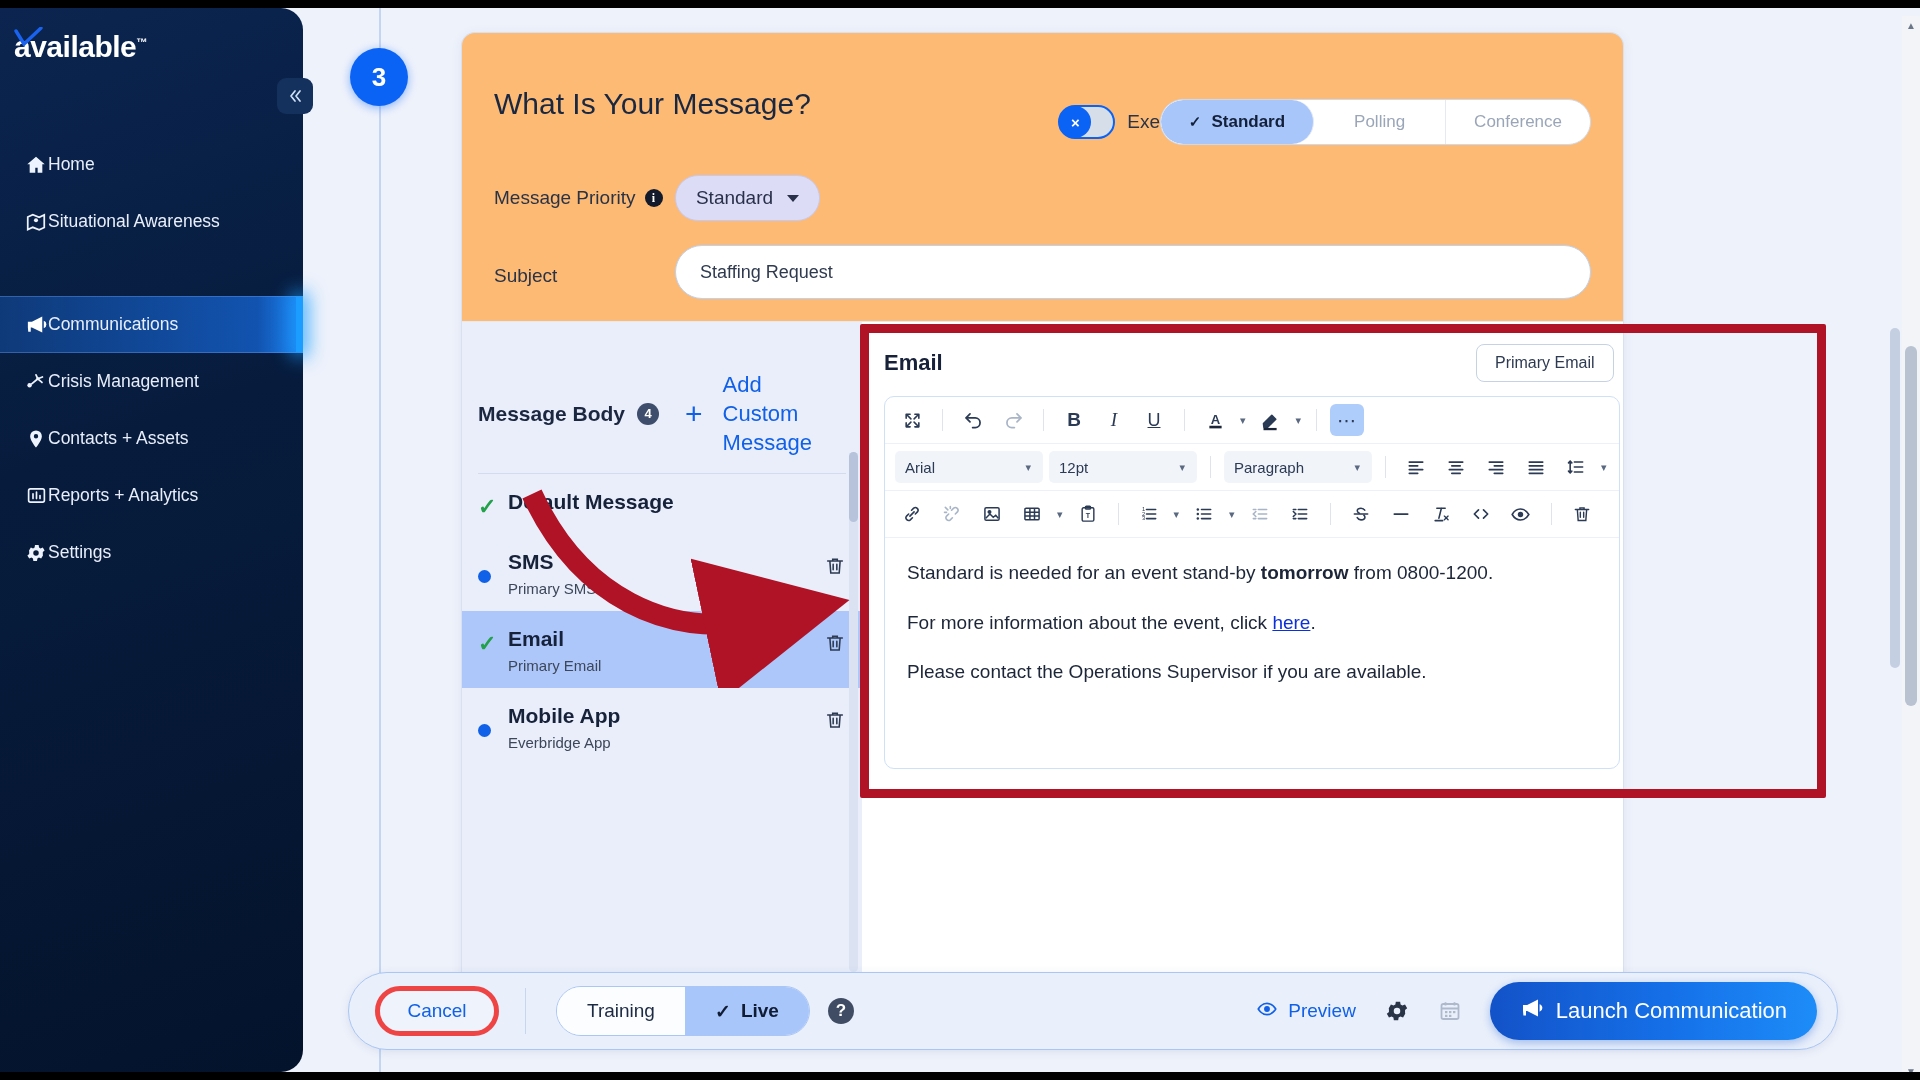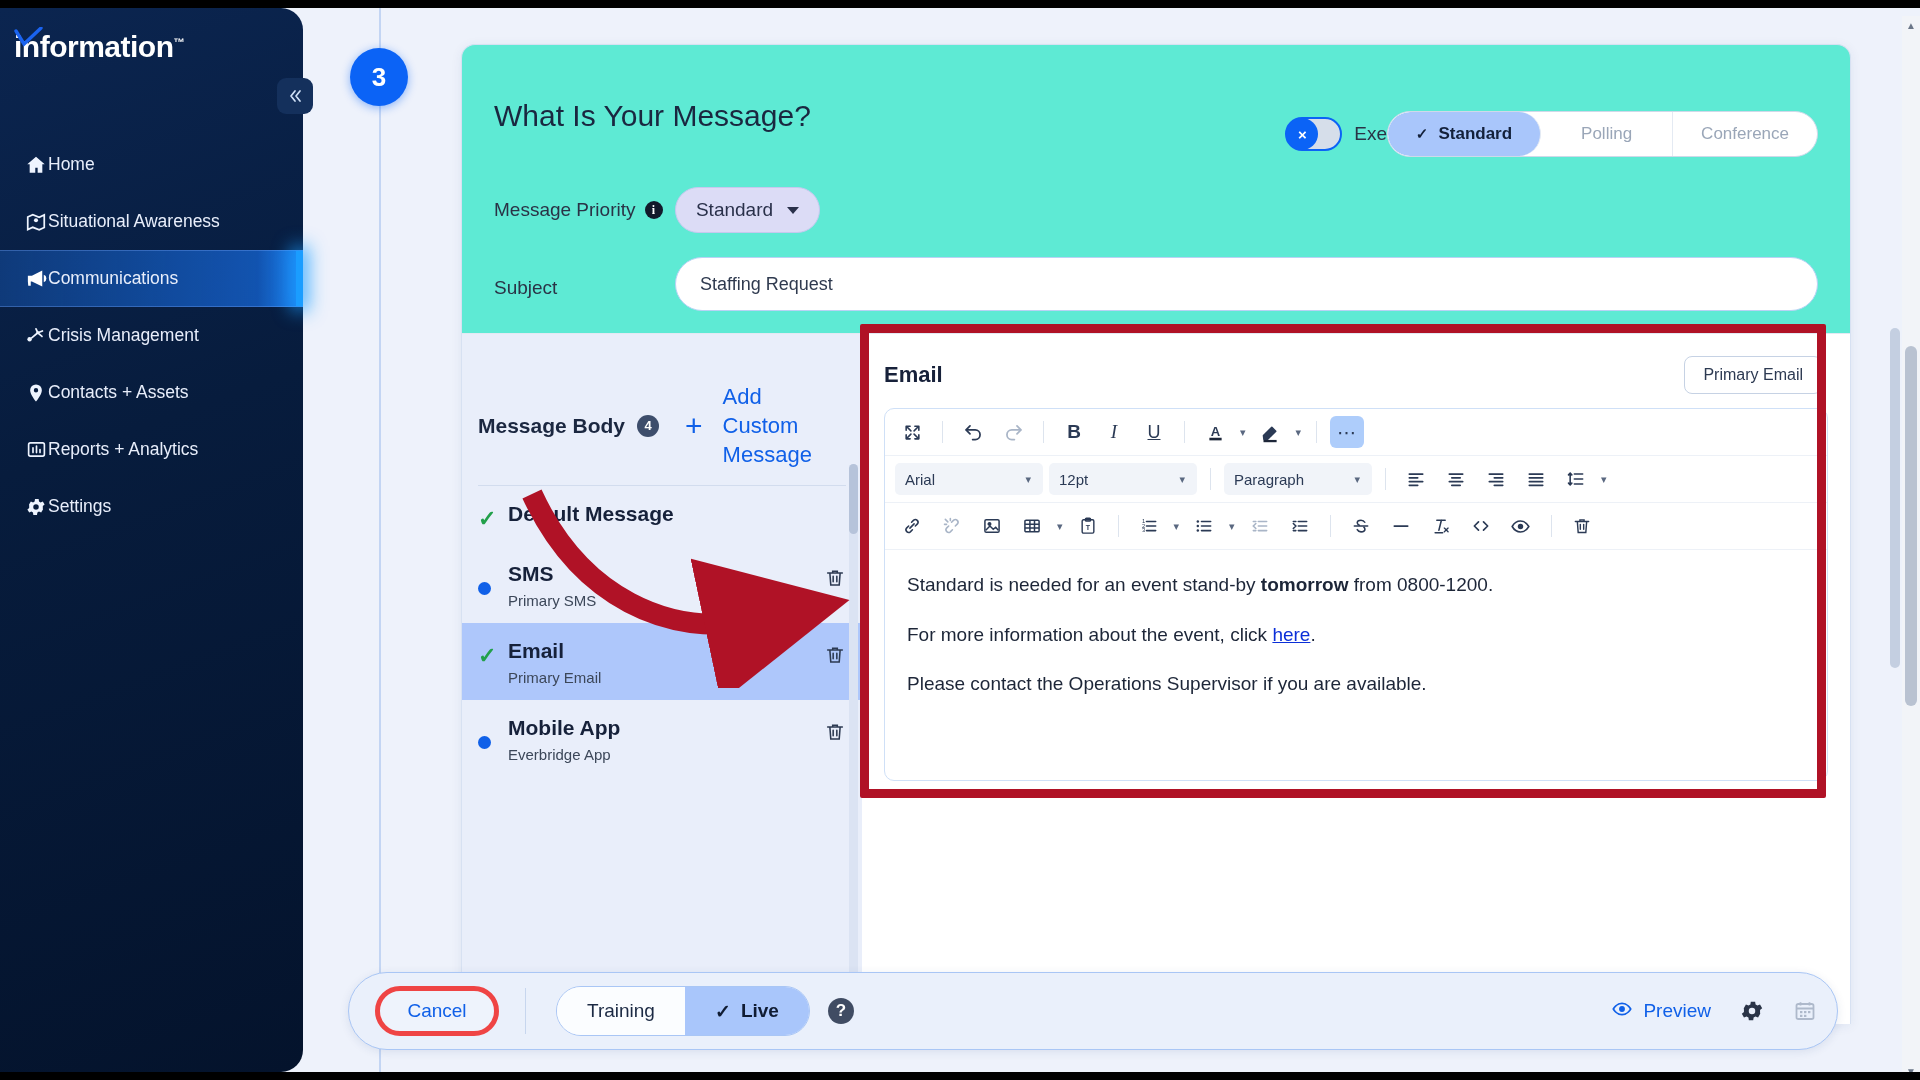--- a/index.html
+++ b/index.html
@@ -39,40 +39,41 @@
   #nav { position:absolute; left:0; top:128px; width:303px; }
   .nav-item {
     position:relative; display:flex; align-items:center;
     height:57px; padding-left:24px; gap:0;
     font-size:17.5px; color:#e8eefb; cursor:pointer;
   }
   .nav-item.active {
     background:linear-gradient(90deg, rgba(18,72,150,.65) 0%, rgba(20,95,200,.82) 85%, rgba(30,140,255,.95) 100%);
     border-top:1px solid rgba(120,170,255,.35);
     border-bottom:1px solid rgba(120,170,255,.35);
+    margin-top:46px;
   }
   .nav-item.active::after {
     content:""; position:absolute; right:0; top:0; width:7px; height:100%;
     background:#1a9dff; box-shadow:0 0 18px 5px rgba(26,157,255,.8);
   }
   .nav-ico { width:24px; height:24px; flex:none; display:flex; align-items:center; justify-content:center; }
   .nav-ico svg { display:block; }
   
   #main { position:absolute; left:303px; top:0; right:0; height:1064px; }
   .step-rail { position:absolute; left:76px; top:0; width:2px; height:1064px; background:#c3d5f3; }
   .step-badge {
     position:absolute; left:47px; top:40px; width:58px; height:58px; border-radius:50%;
     background:#0b63f6; color:#fff; font-size:26px; font-weight:600;
     display:flex; align-items:center; justify-content:center;
     box-shadow:0 2px 10px rgba(11,99,246,.45);
     z-index:4;
   }
   #card {
-    position:absolute; left:158px; top:36px; width:1390px; height:980px;
-    background:#5eead4; border-radius:14px 14px 0 0;
+    position:absolute; left:158px; top:24px; width:1163px; height:980px;
+    background:#fdba74; border-radius:14px 14px 0 0;
     border:1px solid #d7e1f2; border-bottom:none;
     box-shadow:0 2px 12px rgba(30,60,120,.07);
     overflow:hidden;
   }
   
   .card-head { position:relative; height:132px; }
   .card-title { position:absolute; left:32px; top:54px; font-size:30px; color:#1a2740; font-weight:400; }
   .ex-toggle-wrap { position:absolute; right:370px; top:72px; display:flex; align-items:center; gap:12px; }
   .ex-switch {
     width:57px; height:34px; border-radius:17px;
@@ -240,21 +241,21 @@
 <body>
 
 <div id="app">
 
   <div id="sidebar">
     <div class="logo-wrap">
       <span class="logo-text">
         <svg class="logo-mark" viewBox="0 0 30 26">
           <path d="M2 4 L10 17 L27 1" fill="none" stroke="#1a63f0" stroke-width="3.4" stroke-linecap="round"></path>
         </svg>
-        <span>information</span><span class="logo-tm">™</span>
+        <span>available</span><span class="logo-tm">™</span>
       </span>
     </div>
 
     <div class="collapse-btn">
       <svg width="16" height="16" viewBox="0 0 16 16">
         <path d="M8 3 L4 8 L8 13 M13 3 L9 8 L13 13" fill="none" stroke="#cfe0f7" stroke-width="1.7" stroke-linecap="round" stroke-linejoin="round"></path>
       </svg>
     </div>
 
     <div id="nav">
@@ -677,20 +678,28 @@
         <svg width="24" height="24" viewBox="0 0 24 24" fill="none" stroke="#aeb9cb" stroke-width="1.8">
           <rect x="3.5" y="5" width="17" height="15" rx="1.8"></rect>
             <path d="M3.5 9.5h17M7.5 3.2v3.4M16.5 3.2v3.4"></path>
           <rect x="7" y="12" width="2.4" height="2.2" fill="#aeb9cb" stroke="none"></rect>
             <rect x="11" y="12" width="2.4" height="2.2" fill="#aeb9cb" stroke="none"></rect>
             <rect x="15" y="12" width="2.4" height="2.2" fill="#aeb9cb" stroke="none"></rect>
           <rect x="7" y="15.8" width="2.4" height="2.2" fill="#aeb9cb" stroke="none"></rect>
             <rect x="11" y="15.8" width="2.4" height="2.2" fill="#aeb9cb" stroke="none"></rect>
         </svg>
       </div>
+      <button class="launch-btn">
+        <span>
+          <svg width="24" height="24" viewBox="0 0 24 24" fill="#ffffff">
+              <path d="M3 9 h4.2 L18 3.6 v16.8 L7.2 15 H6 v4.6 H3.4 L3 15 Z M19.6 8.2 a4 4 0 0 1 0 7.6 Z"></path>
+            </svg>
+        </span>
+        <span>Launch Communication</span>
+      </button>
     </div>
   </div>
 
   <div id="red-box"></div>
   <svg id="red-arrow" viewBox="0 0 360 200">
     <defs>
       <marker id="ah" markerWidth="7" markerHeight="7" refX="2.4" refY="3.5" orient="auto">
         <path d="M0,0 L7,3.5 L0,7 Z" fill="#b01226"></path>
       </marker>
     </defs>

